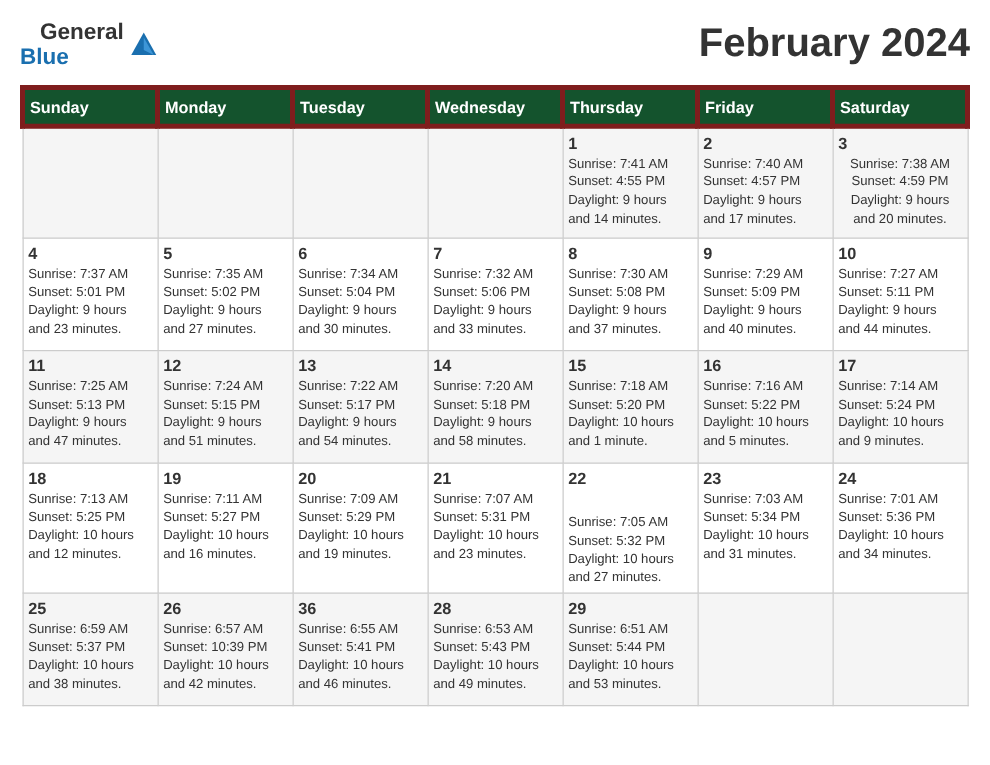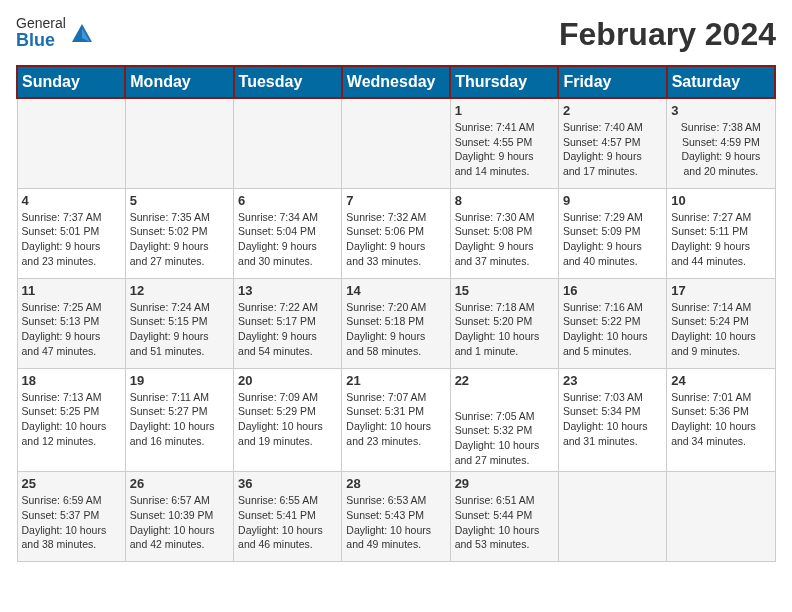--- a/index.html
+++ b/index.html
@@ -19,23 +19,24 @@
     .logo {
       display: flex;
       align-items: center;
     }
     .logo-text {
       display: flex;
       flex-direction: column;
       line-height: 1.1;
     }
     .logo-general {
-      font-size: 14px;
-      font-weight: normal;
+      font-size: 18px;
+      font-weight: bold;
       color: #333;
+      margin-left: 16px;
     }
     .logo-blue {
       font-size: 18px;
       font-weight: bold;
       color: #1a6faf;
     }
     .logo-icon {
       width: 28px;
       height: 28px;
       margin-left: 2px;
@@ -51,27 +52,27 @@
     .location-title {
       font-size: 16px;
       color: #555;
     }
     .calendar {
       width: 100%;
       border-collapse: collapse;
       font-size: 11px;
     }
     .calendar thead th {
-      background-color: #0369a1;
+      background-color: #14532d;
       color: #fff;
       padding: 6px 4px;
       text-align: left;
-      font-size: 16px;
-      font-weight: bold;
-      border: 2px solid #7f1d1d;
+      font-size: 13px;
+      font-weight: bold;
+      border: 4px solid #7f1d1d;
     }
     .calendar tbody td {
       border: 1px solid #ccc;
       vertical-align: top;
       padding: 4px;
       height: 90px;
       width: 108px;
     }
     .calendar tbody tr:nth-child(odd) td {
       background-color: #f5f5f5;

